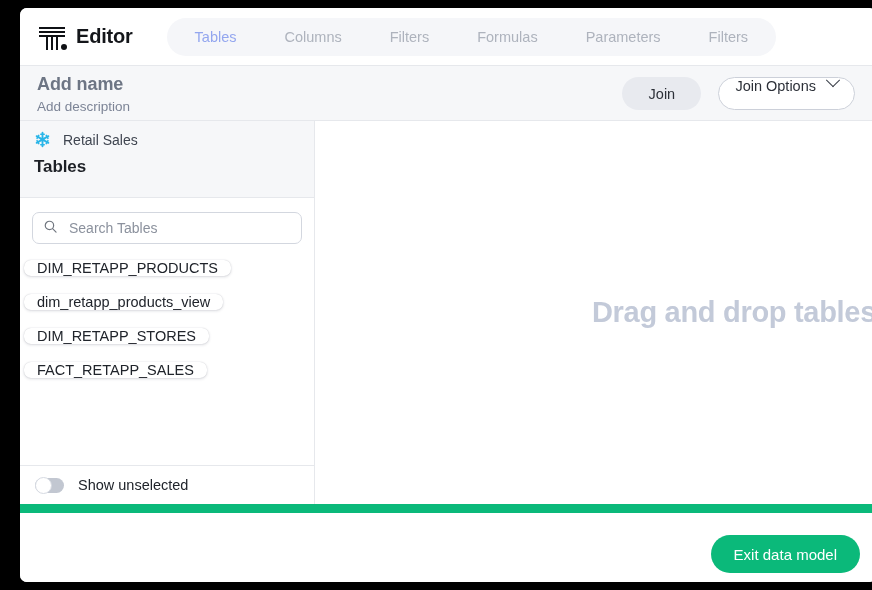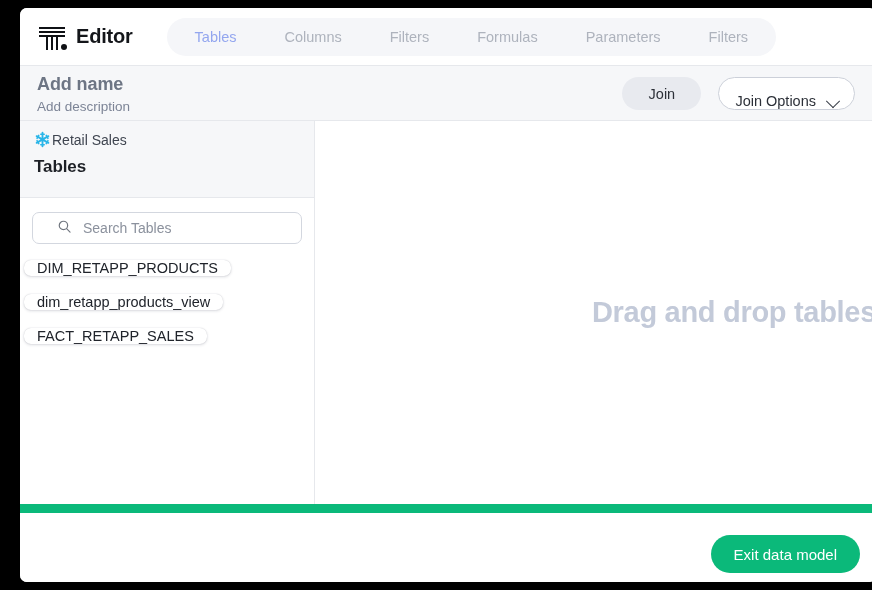--- a/index.html
+++ b/index.html
@@ -163,21 +163,21 @@
     background: #ffffff;
     border: 1px solid #ccd0d9;
     border-radius: 17px;
     height: 33px;
     font-size: 14.5px;
     color: #2c3038;
     font-family: inherit;
     cursor: pointer;
     padding: 0 16px;
     display: flex;
-    align-items: flex-end;
+    align-items: flex-start;
     gap: 12px;
   }
   .chev {
     display: inline-block;
     width: 9px;
     height: 9px;
     border-right: 1.8px solid #3a3f49;
     border-bottom: 1.8px solid #3a3f49;
     transform: rotate(45deg) translate(-2px, -2px);
   }
@@ -204,37 +204,37 @@
     align-items: center;
     font-size: 14px;
     color: #3f4550;
   }
   .snowflake {
     width: 17px;
     height: 17px;
     position: relative;
     flex: 0 0 auto;
   }
-  .sb-source-label { margin-left: 1px; }
+  .sb-source-label { margin-left: 12px; }
   .sb-heading {
     font-size: 17px;
     color: #1d2026;
     font-weight: bold;
     margin-top: 9px;
     letter-spacing: -0.1px;
   }
 
   .search-wrap {
     margin: 14px 12px 0 12px;
     height: 32px;
     border: 1px solid #d3d7df;
     border-radius: 7px;
     display: flex;
     align-items: center;
-    padding: 0 24px;
+    padding: 0 10px;
     box-sizing: border-box;
     background: #fff;
   }
   .search-input {
     border: none;
     outline: none;
     font-size: 14px;
     color: #2c3038;
     font-family: inherit;
     margin-left: 9px;
@@ -426,23 +426,30 @@
             <circle cx="8.6" cy="8.6" r="5.6" fill="none" stroke="#70767f" stroke-width="1.6"></circle>
             <line x1="12.8" y1="12.8" x2="17.4" y2="17.4" stroke="#70767f" stroke-width="1.6" stroke-linecap="round"></line>
           </svg>
         </span>
         <input class="search-input" type="text" placeholder="Search Tables" style="">
       </div>
 
       <div class="table-list">
         <div class="chip-row"><span class="table-chip">DIM_RETAPP_PRODUCTS</span></div>
         <div class="chip-row"><span class="table-chip">dim_retapp_products_view</span></div>
+        <div class="chip-row"><span class="table-chip">DIM_RETAPP_STORES</span></div>
         <div class="chip-row"><span class="table-chip">FACT_RETAPP_SALES</span></div>
       </div>
 
+      <div class="sb-footer">
+        <div class="toggle">
+          <div class="knob"></div>
+        </div>
+        <div class="toggle-label">Show unselected</div>
+      </div>
     </div>
 
     <div class="canvas">
       <div class="canvas-hint">
         <div>Drag and drop tables</div>
       </div>
     </div>
 
     <div class="green-bar"></div>
     <div class="bottombar">

